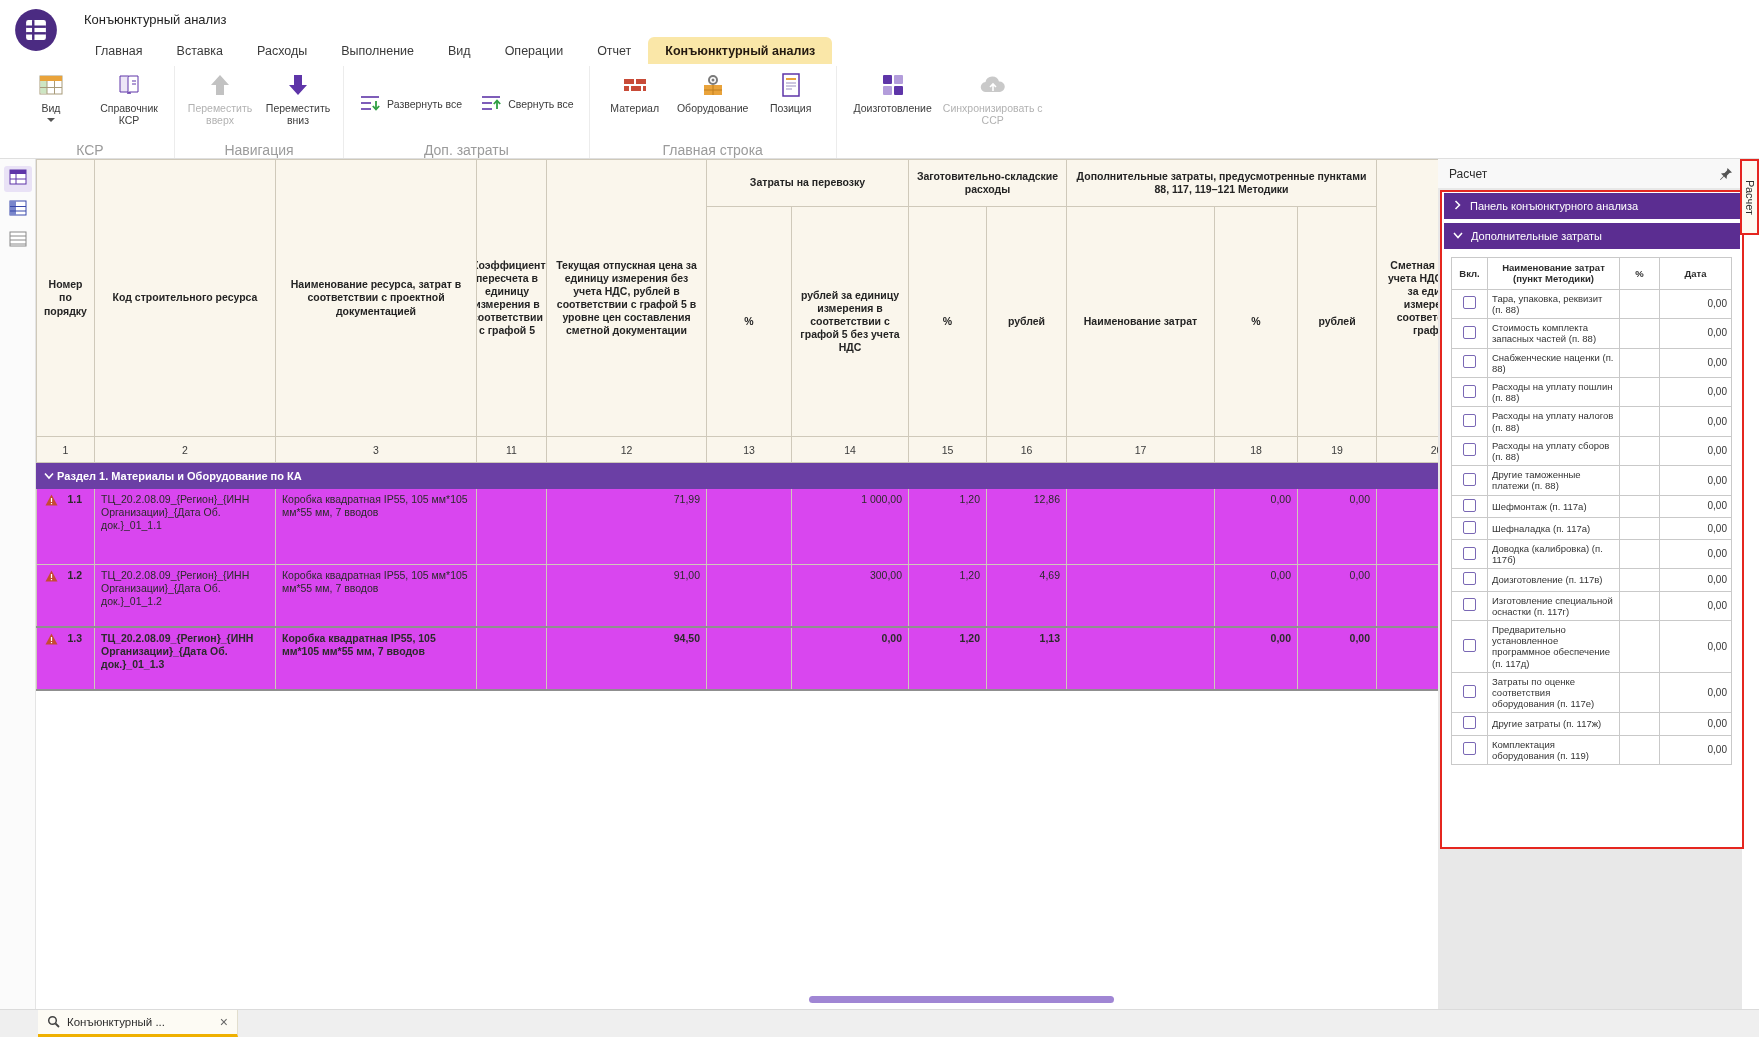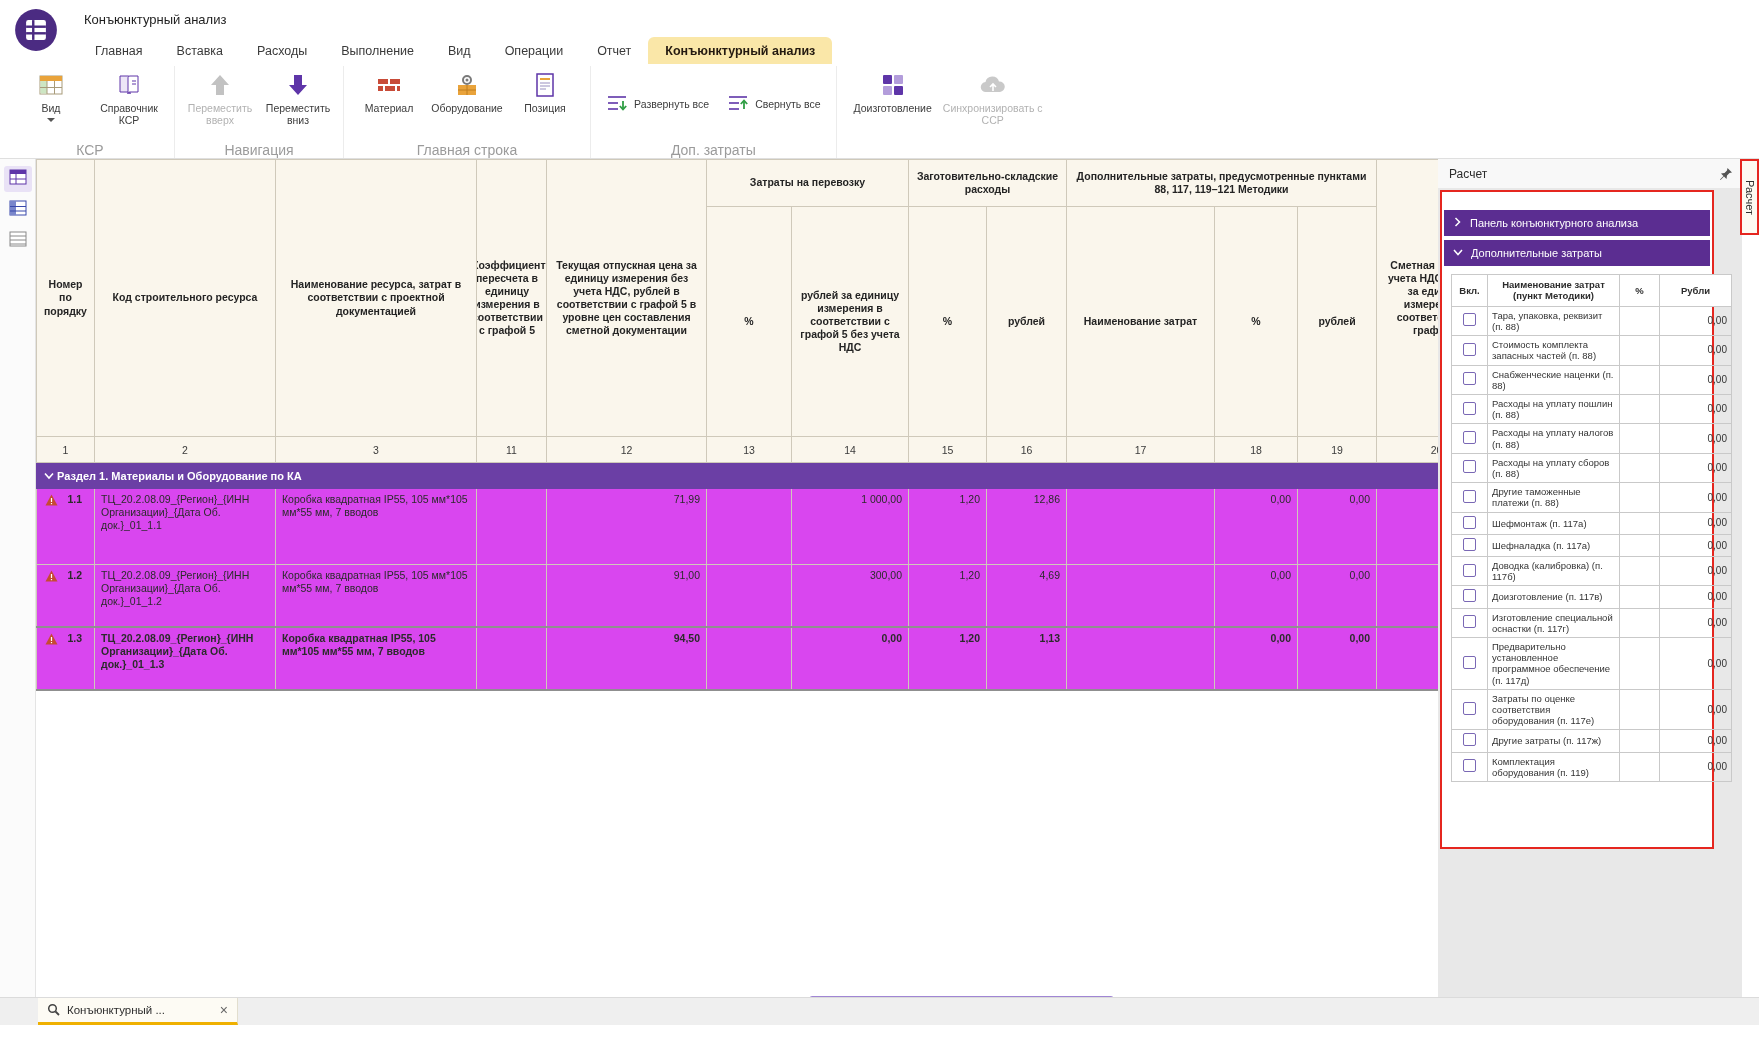--- a/index.html
+++ b/index.html
@@ -53,36 +53,36 @@
   tr.selected td { border-top:2px solid #8F8F8F; border-bottom:2px solid #8F8F8F; font-weight:bold; }
   td.numcell { text-align:right; padding-right:12px; font-weight:bold; }
   .warn { float:left; margin-left:2px; margin-top:1px; }
   .hscroll { position:absolute; left:0; width:1402px; bottom:5px; height:8px; }
   .hthumb { position:absolute; left:773px; width:305px; height:7px; background:#8868C9; border-radius:4px; opacity:.8; cursor:pointer; }
 
   
   .right-panel { position:absolute; left:1438px; top:0; width:304px; height:100%; background:#E8E8E8; }
   .panel-titlebar { height:29px; background:#F8F8F8; display:flex; align-items:center; justify-content:space-between; padding:0 9px 0 11px; font-size:12px; color:#2c2c2c; }
   .pin { cursor:pointer; display:flex; }
-  .red-box { position:absolute; left:2px; top:31px; width:274px; height:659px; border:2px solid #E5261F; background:#fff; padding:18px 2px 2px 2px; }
+  .red-box { position:absolute; left:2px; top:31px; width:304px; height:659px; border:2px solid #E5261F; background:#fff; padding:1px 2px 2px 2px; }
   .acc-bar { height:26px; background:#5B2D91; color:#fff; font-size:11px; display:flex; align-items:center; gap:8px; padding:0 9px; margin-bottom:4px; cursor:pointer; }
   .costs-wrap { padding:4px 7px; }
   table.costs { border-collapse:collapse; table-layout:fixed; width:280px; }
   .costs th { border:1px solid #C9C9C9; background:#fff; font-size:9.5px; font-weight:bold; padding:4px 2px; text-align:center; color:#2c2c2c; line-height:1.2; }
   .costs td { border:1px solid #C9C9C9; font-size:9.5px; padding:3px 4px; vertical-align:middle; color:#333; line-height:1.18; }
   .costs td.rub { text-align:right; font-size:10px; }
   .costs td.cb-cell { text-align:center; }
   .cb { display:inline-block; width:13px; height:13px; border:1px solid #7A68B5; border-radius:2px; background:#fff; cursor:pointer; }
 
   
   .side-tab { position:absolute; left:1740px; top:0px; width:19px; height:76px; border:2px solid #E5261F; background:#FDFAF2; display:flex; align-items:center; justify-content:center; cursor:pointer; }
   .side-tab span { writing-mode:vertical-rl; font-size:11px; color:#2e2e2e; }
 
   
-  .bottom-bar { position:absolute; left:0; bottom:12px; right:0; height:28px; background:#EFEFEF; border-top:1px solid #DBDBDB; display:flex; }
+  .bottom-bar { position:absolute; left:0; bottom:0; right:0; height:28px; background:#EFEFEF; border-top:1px solid #DBDBDB; display:flex; }
   .doc-tab { margin-left:38px; width:200px; background:#FDFBF4; border-right:1px solid #E2DECE; border-bottom:3px solid #EFB000; display:flex; align-items:center; gap:7px; padding:0 9px; font-size:11.5px; color:#2c2c2c; cursor:pointer; }
   .doc-tab .lbl { flex:1; white-space:nowrap; overflow:hidden; }
   .close-x { font-size:14px; color:#666; cursor:pointer; line-height:1; }
 </style>
 </head>
 <body>
 
 <div class="app">
 
   <div class="titlebar">
@@ -160,64 +160,20 @@
               </svg>
           </span>
           <span class="rlabel">Переместить вниз</span>
         </div>
       </div>
       <div class="rgroup-label">Навигация</div>
     </div>
 
     <div class="rgroup">
       <div class="rgroup-body">
-        <div class="rbtn">
-          <span class="ricon">
-            <svg width="26" height="26" viewBox="0 0 26 26">
-                <g fill="#C84B38">
-                  <rect x="2" y="7" width="10" height="5"></rect>
-                  <rect x="14" y="7" width="10" height="5"></rect>
-                  <rect x="2" y="14" width="5" height="5"></rect>
-                  <rect x="9" y="14" width="10" height="5"></rect>
-                  <rect x="21" y="14" width="3" height="5"></rect>
-                </g>
-              </svg>
-          </span>
-          <span class="rlabel">Материал</span>
-        </div>
-        <div class="rbtn">
-          <span class="ricon">
-            <svg width="26" height="26" viewBox="0 0 26 26">
-                <circle cx="13" cy="8" r="4" fill="none" stroke="#7a7a7a" stroke-width="2"></circle>
-                <circle cx="13" cy="8" r="1.5" fill="#7a7a7a"></circle>
-                <rect x="4" y="13" width="18" height="10" fill="#E9A33B"></rect>
-                <line x1="4" y1="18" x2="22" y2="18" stroke="#C07F1E"></line>
-                <line x1="13" y1="13" x2="13" y2="23" stroke="#C07F1E"></line>
-              </svg>
-          </span>
-          <span class="rlabel">Оборудование</span>
-        </div>
-        <div class="rbtn">
-          <span class="ricon">
-            <svg width="26" height="26" viewBox="0 0 26 26">
-                <rect x="5" y="2" width="16" height="22" fill="#fff" stroke="#5E35A8" stroke-width="1.5"></rect>
-                <line x1="8" y1="7" x2="18" y2="7" stroke="#E9A33B" stroke-width="2"></line>
-                <line x1="8" y1="11" x2="18" y2="11" stroke="#9A8FC0"></line>
-                <line x1="8" y1="14" x2="18" y2="14" stroke="#9A8FC0"></line>
-                <line x1="8" y1="17" x2="14" y2="17" stroke="#9A8FC0"></line>
-              </svg>
-          </span>
-          <span class="rlabel">Позиция</span>
-        </div>
-      </div>
-      <div class="rgroup-label">Главная строка</div>
-    </div>
-
-    <div class="rgroup">
-      <div class="rgroup-body">
         <div class="rbtn rbtn-h">
           <span class="ricon">
             <svg width="22" height="22" viewBox="0 0 22 22">
                 <g stroke="#5E35A8" stroke-width="1.6">
                   <line x1="2" y1="4" x2="20" y2="4"></line>
                   <line x1="2" y1="10" x2="12" y2="10"></line>
                   <line x1="2" y1="16" x2="12" y2="16"></line>
                 </g>
                 <g stroke="#2F9E44" stroke-width="1.8" fill="none">
                   <path d="M17 8 v8"></path>
@@ -238,20 +194,64 @@
                 <g stroke="#2F9E44" stroke-width="1.8" fill="none">
                   <path d="M17 16 v-8"></path>
                   <path d="M13.8 11 l3.2 -3.4 3.2 3.4"></path>
                 </g>
               </svg>
           </span>
           <span class="rlabel">Свернуть все</span>
         </div>
       </div>
       <div class="rgroup-label">Доп. затраты</div>
+    </div>
+
+    <div class="rgroup">
+      <div class="rgroup-body">
+        <div class="rbtn">
+          <span class="ricon">
+            <svg width="26" height="26" viewBox="0 0 26 26">
+                <g fill="#C84B38">
+                  <rect x="2" y="7" width="10" height="5"></rect>
+                  <rect x="14" y="7" width="10" height="5"></rect>
+                  <rect x="2" y="14" width="5" height="5"></rect>
+                  <rect x="9" y="14" width="10" height="5"></rect>
+                  <rect x="21" y="14" width="3" height="5"></rect>
+                </g>
+              </svg>
+          </span>
+          <span class="rlabel">Материал</span>
+        </div>
+        <div class="rbtn">
+          <span class="ricon">
+            <svg width="26" height="26" viewBox="0 0 26 26">
+                <circle cx="13" cy="8" r="4" fill="none" stroke="#7a7a7a" stroke-width="2"></circle>
+                <circle cx="13" cy="8" r="1.5" fill="#7a7a7a"></circle>
+                <rect x="4" y="13" width="18" height="10" fill="#E9A33B"></rect>
+                <line x1="4" y1="18" x2="22" y2="18" stroke="#C07F1E"></line>
+                <line x1="13" y1="13" x2="13" y2="23" stroke="#C07F1E"></line>
+              </svg>
+          </span>
+          <span class="rlabel">Оборудование</span>
+        </div>
+        <div class="rbtn">
+          <span class="ricon">
+            <svg width="26" height="26" viewBox="0 0 26 26">
+                <rect x="5" y="2" width="16" height="22" fill="#fff" stroke="#5E35A8" stroke-width="1.5"></rect>
+                <line x1="8" y1="7" x2="18" y2="7" stroke="#E9A33B" stroke-width="2"></line>
+                <line x1="8" y1="11" x2="18" y2="11" stroke="#9A8FC0"></line>
+                <line x1="8" y1="14" x2="18" y2="14" stroke="#9A8FC0"></line>
+                <line x1="8" y1="17" x2="14" y2="17" stroke="#9A8FC0"></line>
+              </svg>
+          </span>
+          <span class="rlabel">Позиция</span>
+        </div>
+      </div>
+      <div class="rgroup-label">Главная строка</div>
     </div>
 
     <div class="rgroup">
       <div class="rgroup-body">
         <div class="rbtn wide">
           <span class="ricon">
             <svg width="26" height="26" viewBox="0 0 26 26">
                 <rect x="3" y="3" width="9" height="9" rx="1" fill="#5E35A8"></rect>
                 <rect x="14" y="3" width="9" height="9" rx="1" fill="#B39DDB"></rect>
                 <rect x="3" y="14" width="9" height="9" rx="1" fill="#B39DDB"></rect>
@@ -477,21 +477,21 @@
                 <col style="width:36px">
                 <col style="width:132px">
                 <col style="width:40px">
                 <col style="width:72px">
               </colgroup>
             <thead>
               <tr>
                 <th>Вкл.</th>
                 <th>Наименование затрат (пункт Методики)</th>
                 <th>%</th>
-                <th>Рубли</th>
+                <th>Дата</th>
               </tr>
             </thead>
             <tbody>
               <tr>
                   <td class="cb-cell"><span class="cb"></span></td>
                   <td>Тара, упаковка, реквизит (п. 88)</td>
                   <td></td>
                   <td class="rub">0,00</td>
                 </tr>
               <tr>

